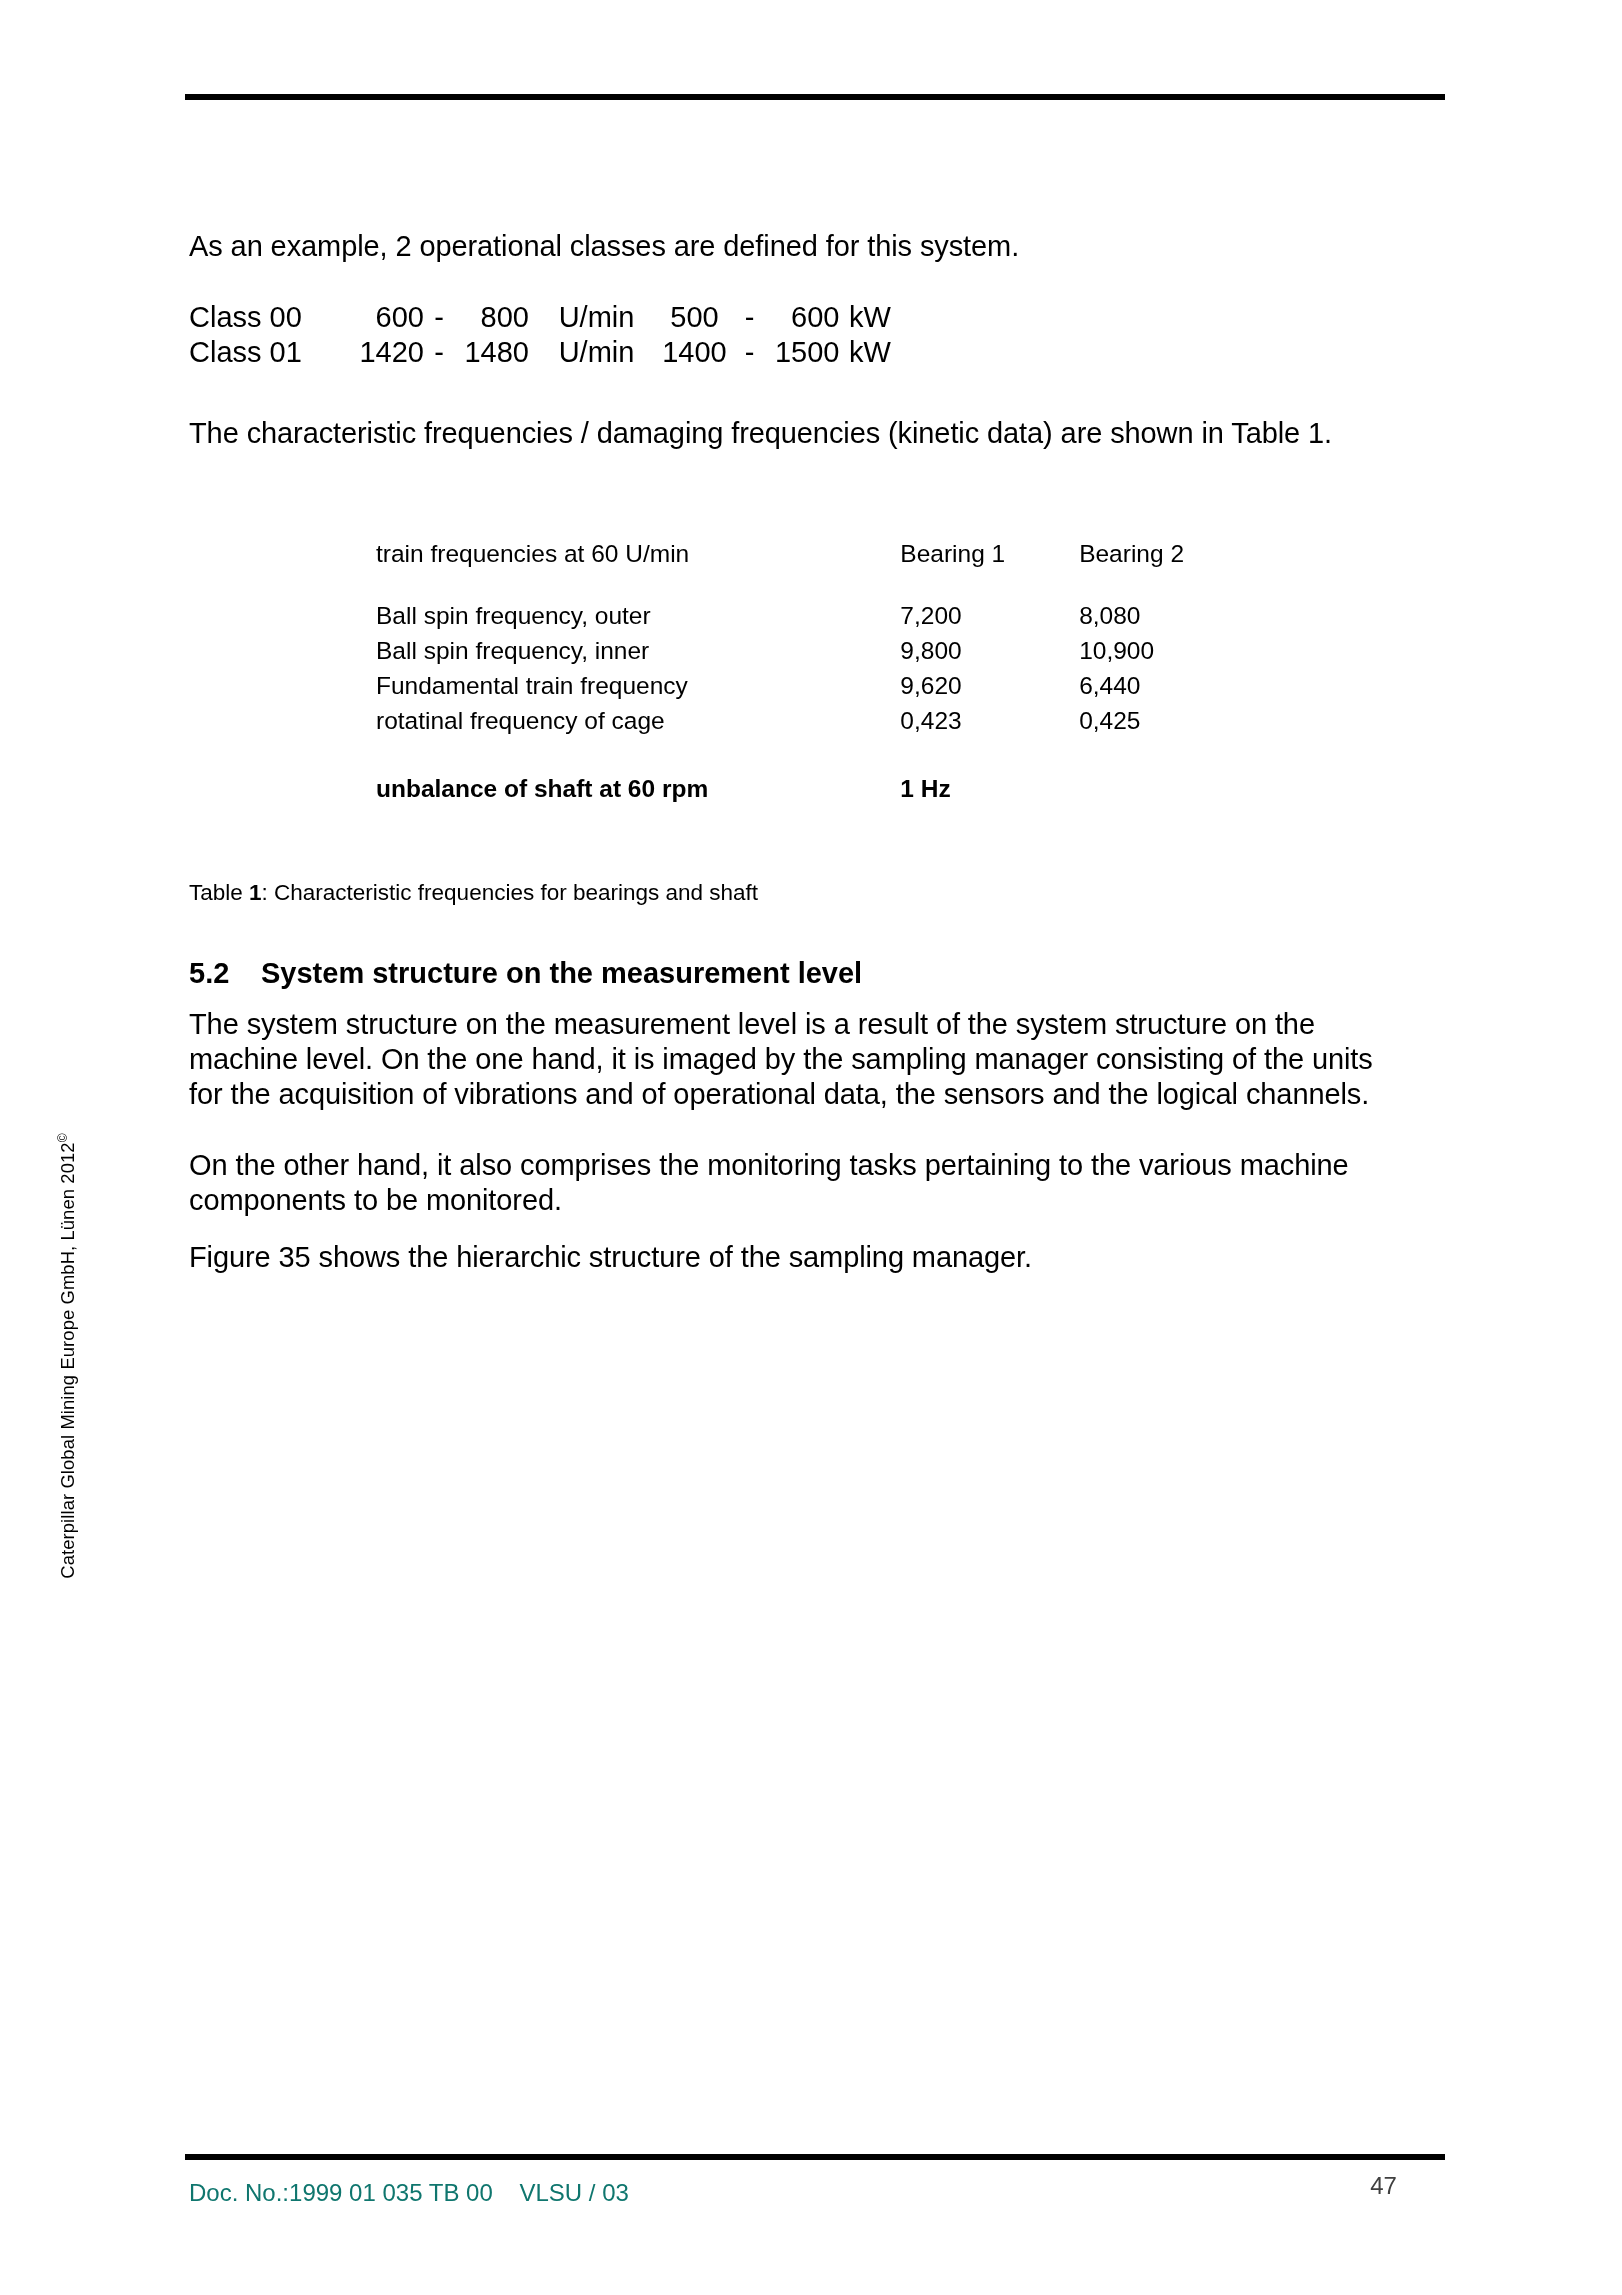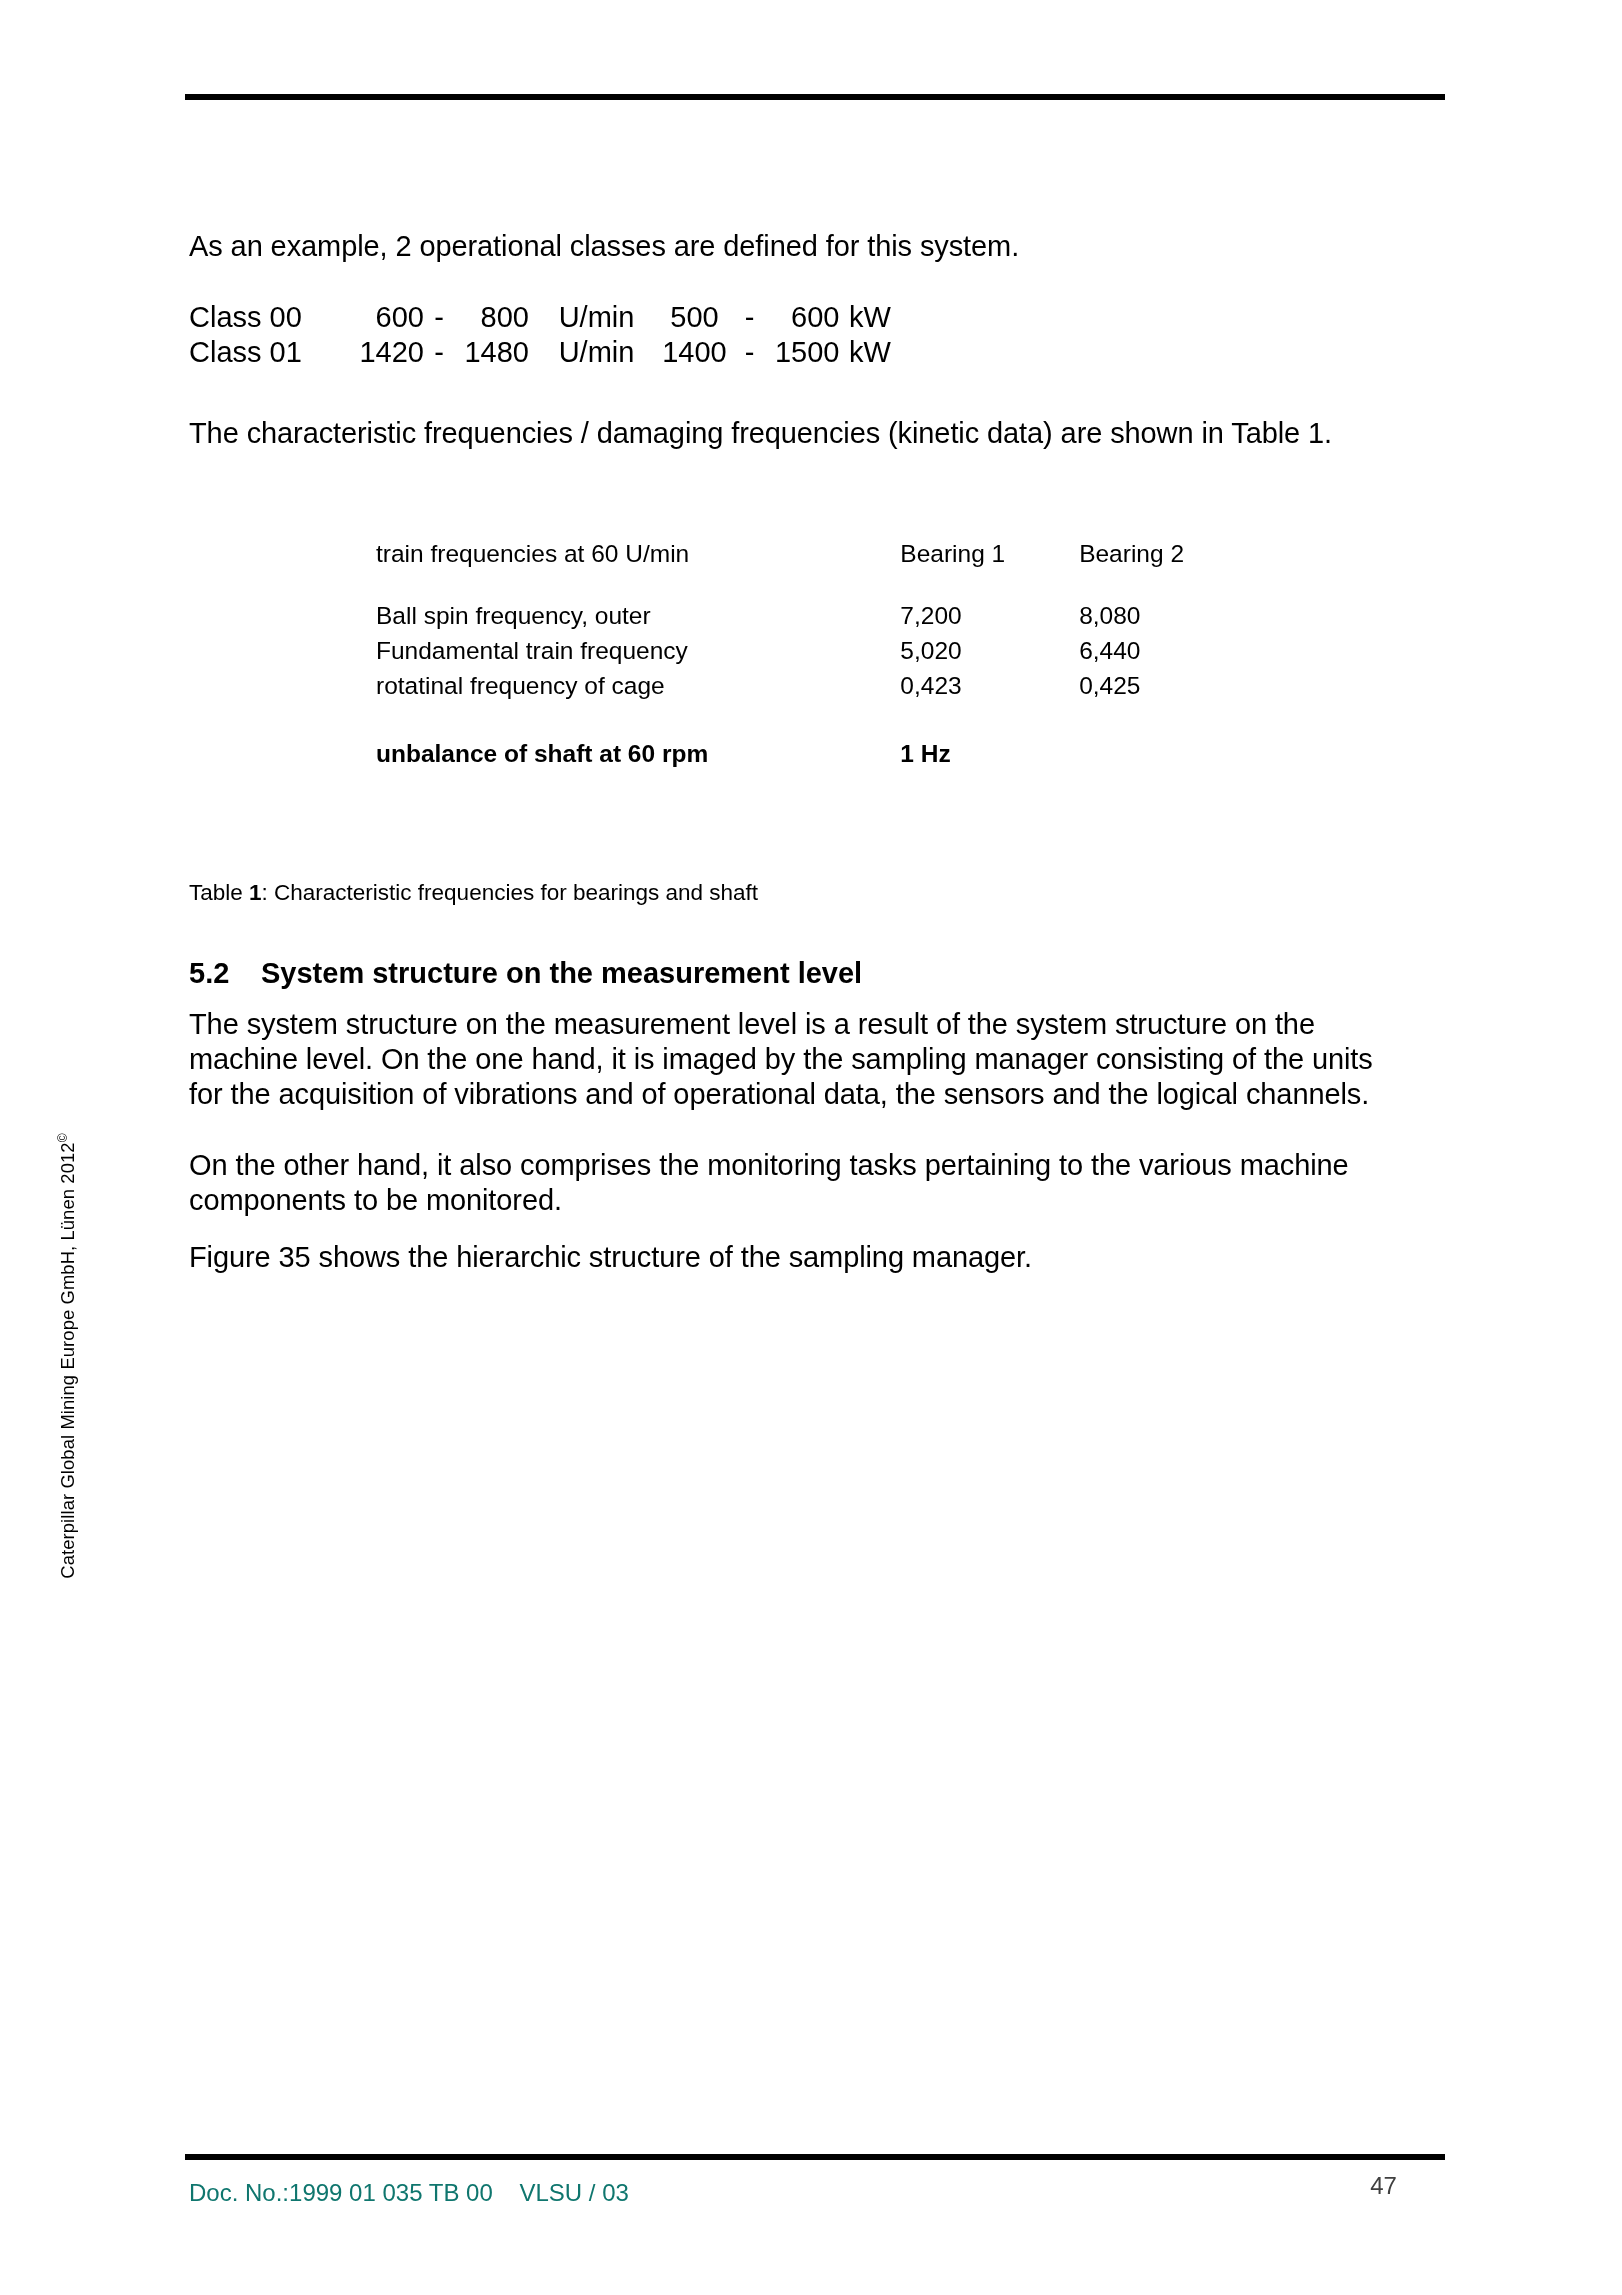--- a/index.html
+++ b/index.html
@@ -203,22 +203,27 @@
         <td class="c-b1">Bearing 1</td>
         <td class="c-b2">Bearing 2</td>
       </tr>
 
       <tr>
         <td class="c-label">Ball spin frequency, outer</td>
         <td class="c-b1">7,200</td>
         <td class="c-b2">8,080</td>
       </tr>
       <tr>
+        <td class="c-label">Ball spin frequency, inner</td>
+        <td class="c-b1">9,800</td>
+        <td class="c-b2">10,900</td>
+      </tr>
+      <tr>
         <td class="c-label">Fundamental train frequency</td>
-        <td class="c-b1">5,020</td>
+        <td class="c-b1">9,620</td>
         <td class="c-b2">6,440</td>
       </tr>
       <tr>
         <td class="c-label">rotatinal frequency of cage</td>
         <td class="c-b1">0,423</td>
         <td class="c-b2">0,425</td>
       </tr>
 
       <tr class="spacer">
         <td></td>

